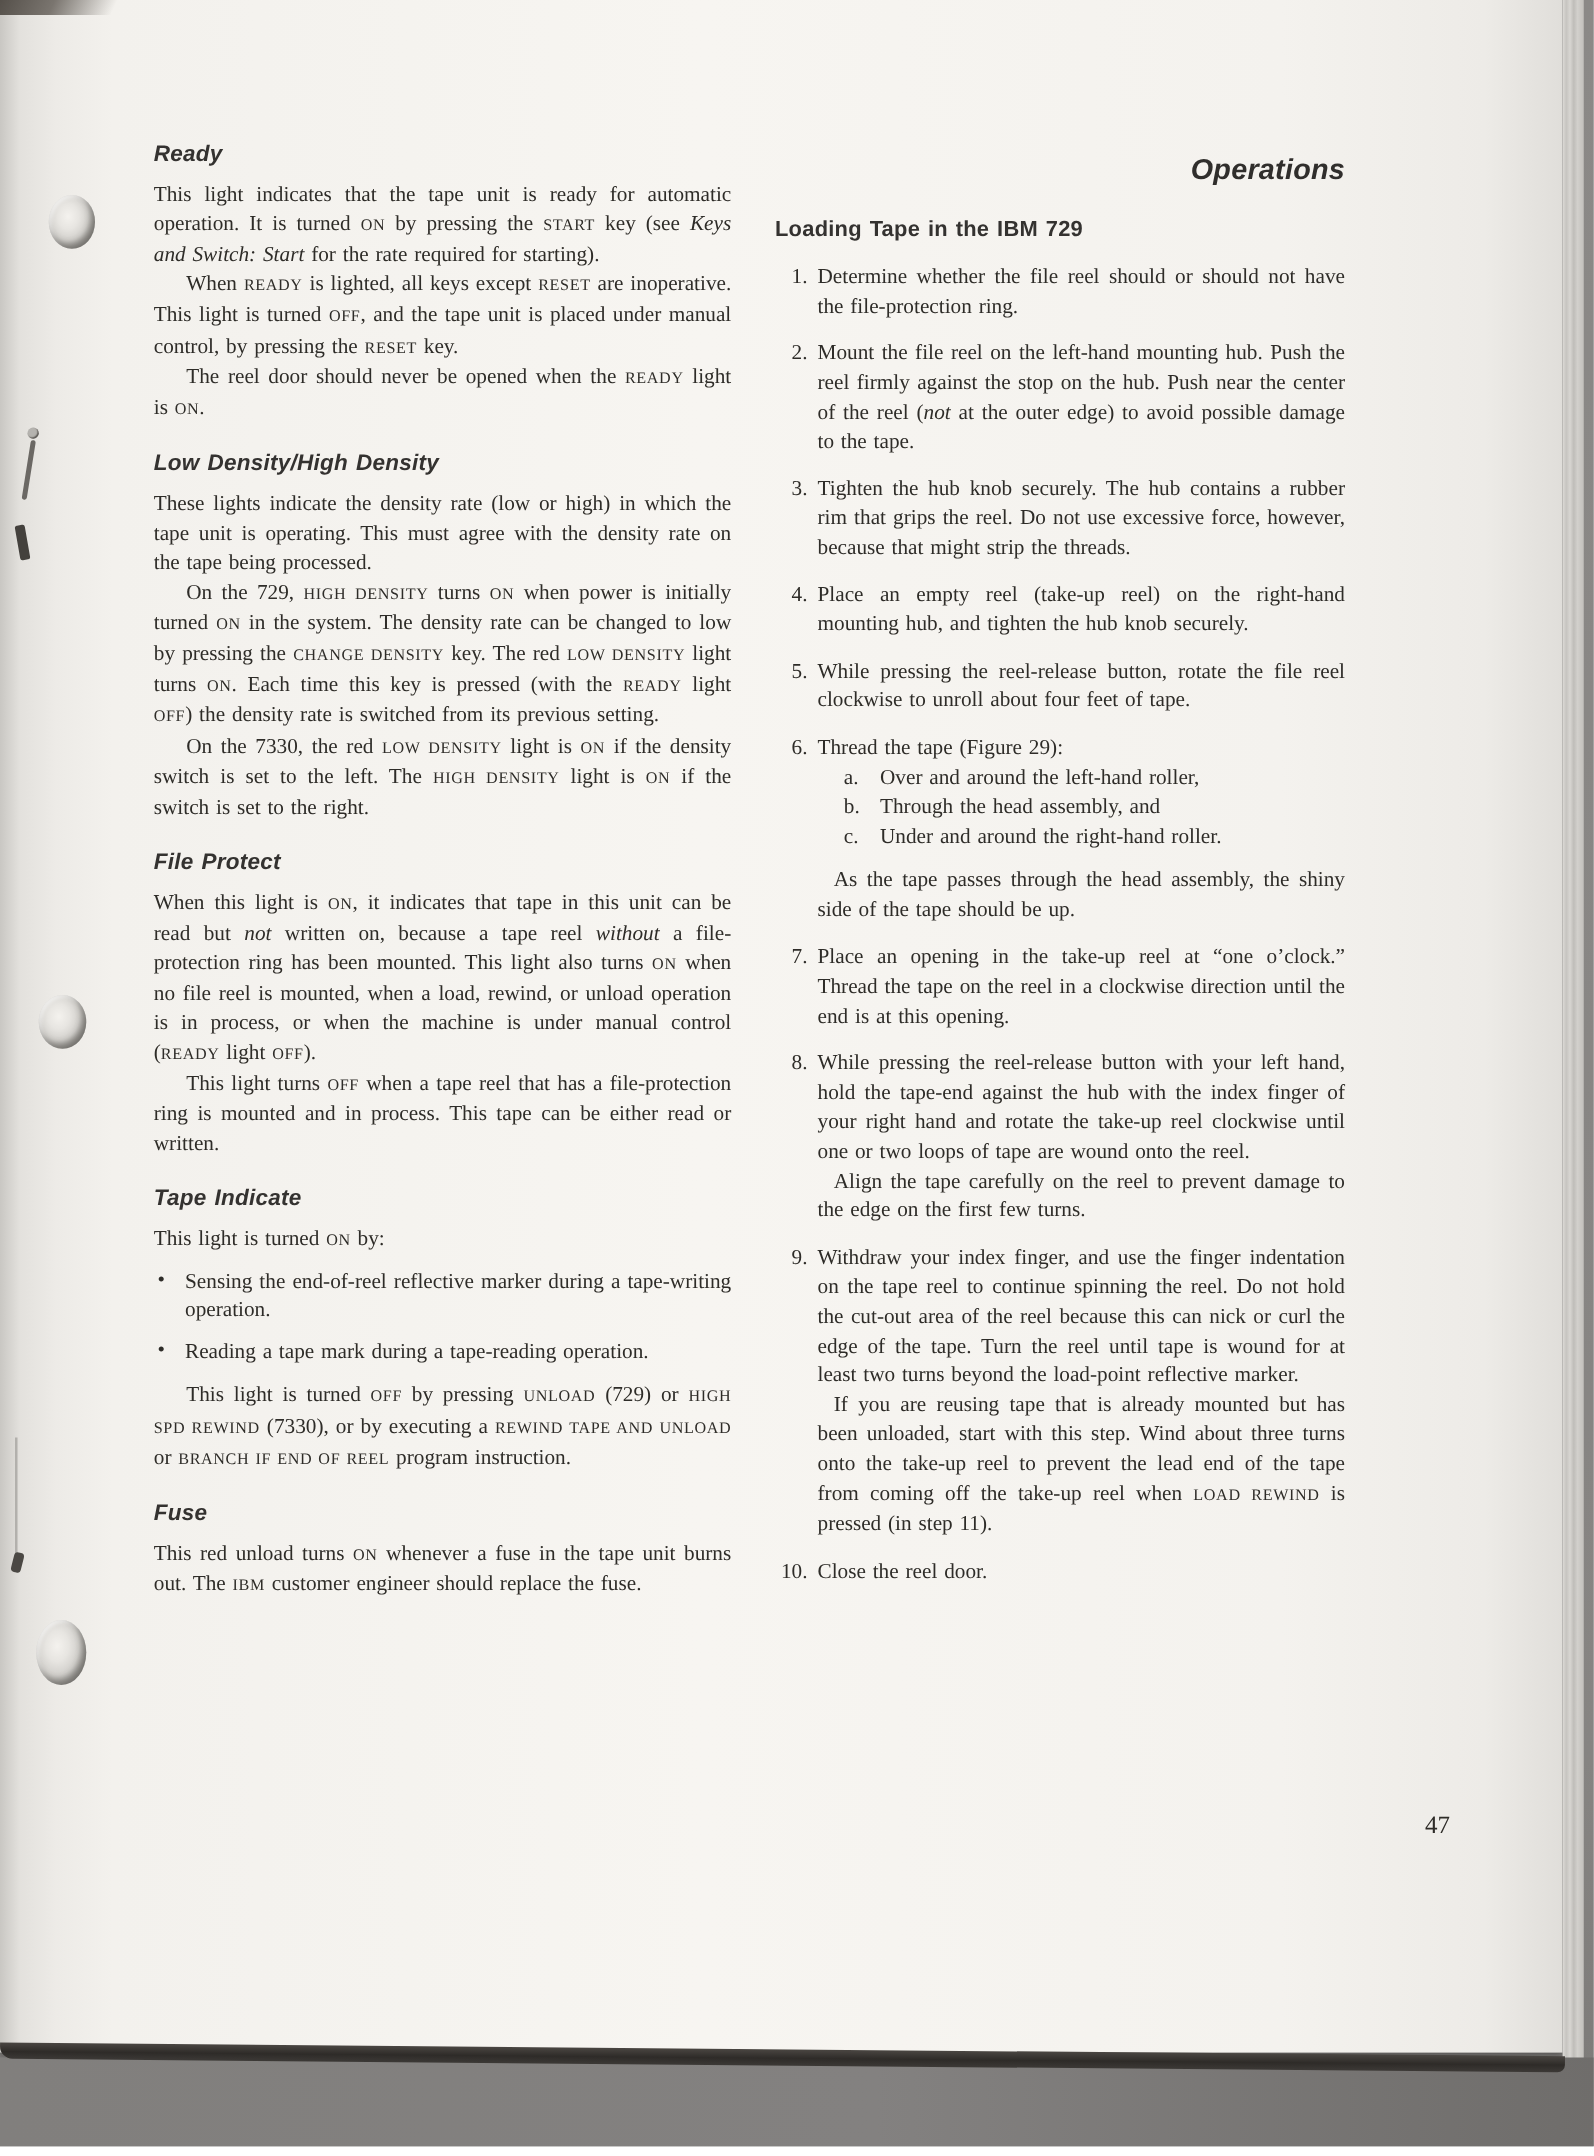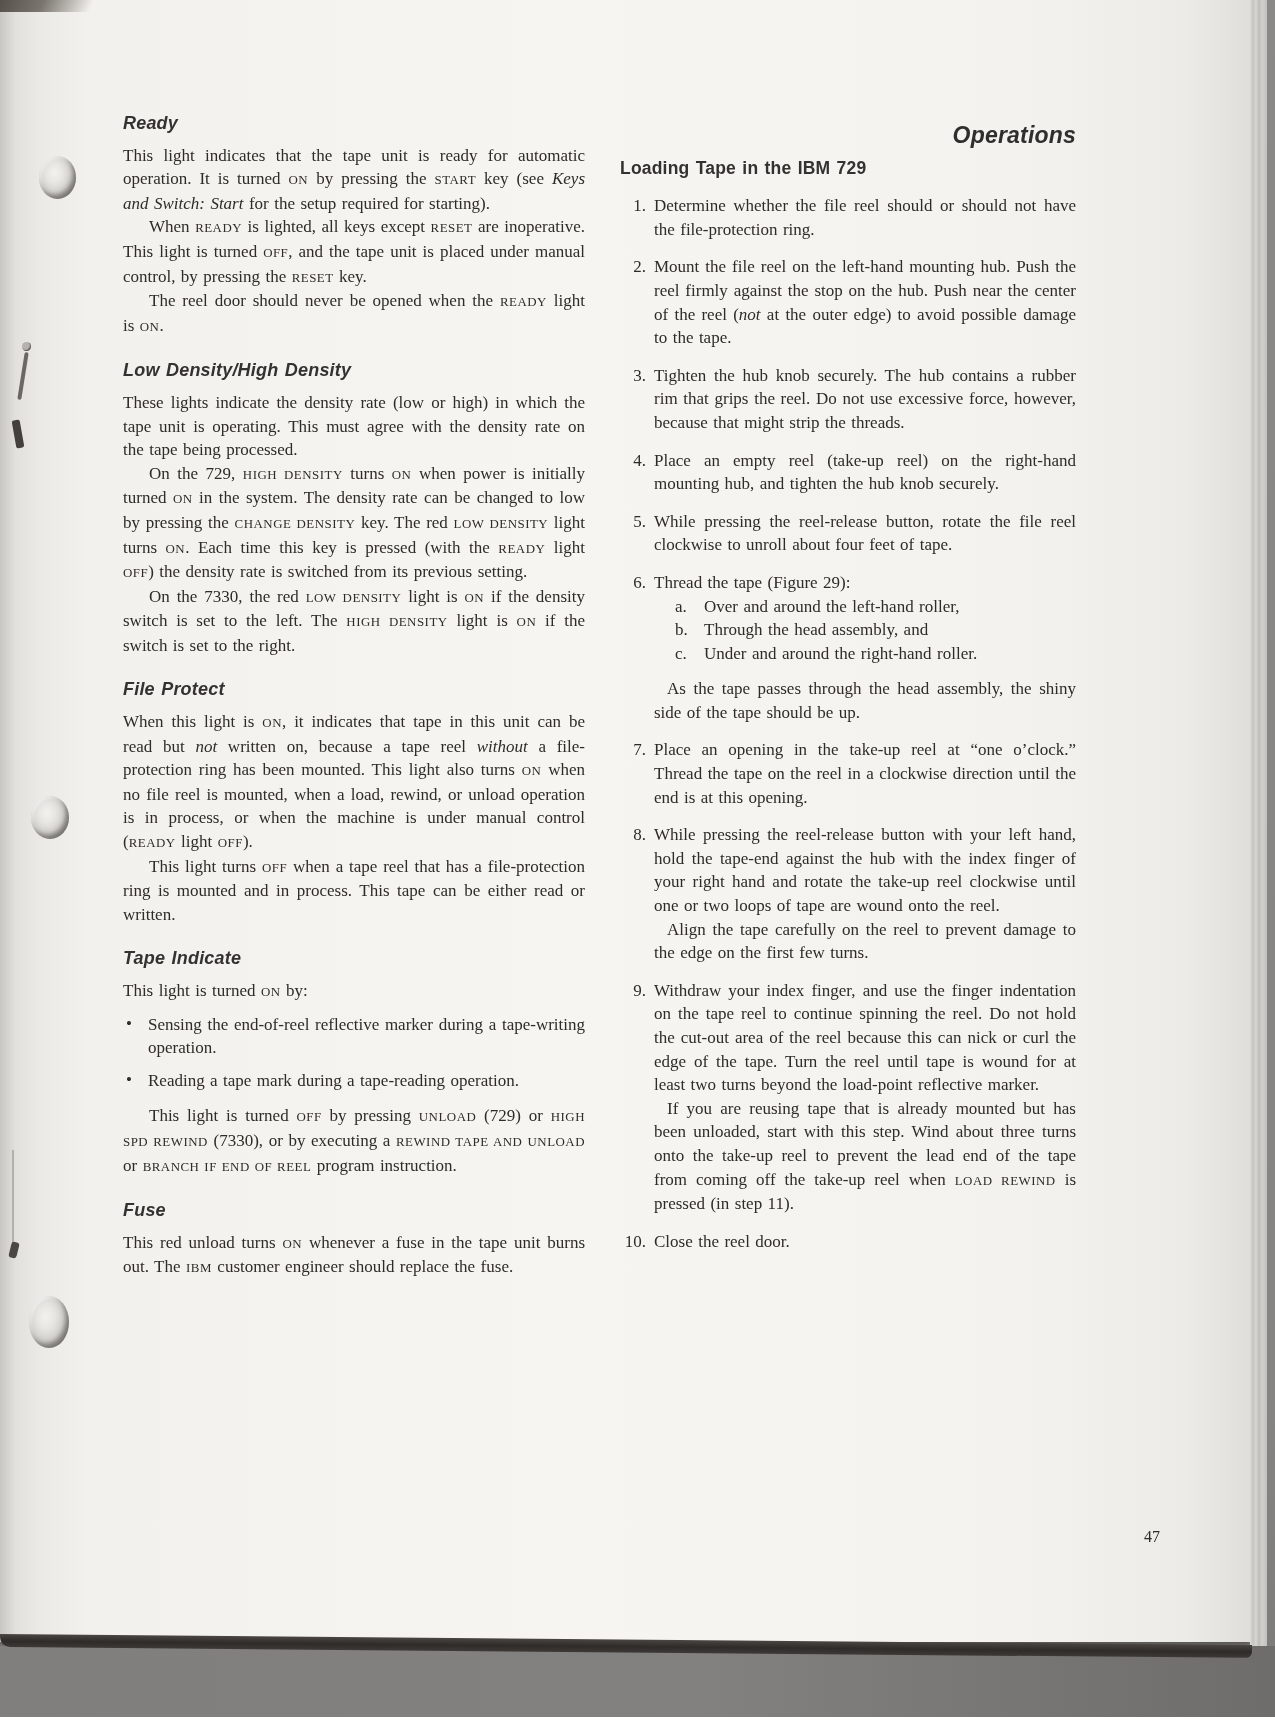--- a/index.html
+++ b/index.html
@@ -43,46 +43,46 @@
   .para.ind{text-indent:26px;}
   .para.ind-sm{text-indent:13px;}
   .para.gap{margin-top:12px;}
   .sc{font-size:0.76em;letter-spacing:.5px;}
   .i{font-style:italic;}
   .bullet{position:relative;padding-left:25px;margin-top:9px;}
   .dot{position:absolute;left:3px;top:-1px;}
   .ops-heading{font-family:"Liberation Sans","DejaVu Sans",sans-serif;font-style:italic;font-weight:bold;
     font-size:23px;color:#302e2c;text-align:right;letter-spacing:.2px;}
   .ops-subheading{font-family:"Liberation Sans","DejaVu Sans",sans-serif;font-weight:bold;
-    font-size:17.5px;color:#343230;margin:9px 0 14px 0;text-align:left;letter-spacing:.2px;}
+    font-size:17.5px;color:#343230;margin:24px 0 14px 0;text-align:left;letter-spacing:.2px;}
   .step{position:relative;padding-left:34px;margin-bottom:14px;}
   .step-num{position:absolute;left:0;top:0;width:26px;text-align:right;}
   .subitem{position:relative;margin-left:21px;padding-left:29px;}
   .sub-label{position:absolute;left:0;top:0;}
-  .page-number{position:absolute;left:1050px;top:1528px;width:110px;text-align:right;
-    font-size:16px;color:#2e2c28;}
+  .page-number{position:absolute;left:1050px;top:1449px;width:110px;text-align:right;
+    font-size:20px;color:#2e2c28;}
 </style>
 </head>
 <body>
 
 <div class="screen">
   <div class="page">
     <div class="corner-wedge"></div>
     <div class="hole hole1"></div>
     <div class="hole hole2"></div>
     <div class="hole hole3"></div>
     <div class="markA-stem"></div>
     <div class="markA-head"></div>
     <div class="markB"></div>
     <div class="markC"></div>
     <div class="markD"></div>
 
     <div class="col col-left" id="left-col">
         <div class="sec-heading">Ready</div>
-        <div class="para"><span>This light indicates that the tape unit is ready for automatic operation. It is turned </span><span class="sc">ON</span><span> by pressing the </span><span class="sc">START</span><span> key (see </span><span class="i">Keys and Switch: Start</span><span> for the setup required for starting).</span></div>
+        <div class="para"><span>This light indicates that the tape unit is ready for automatic operation. It is turned </span><span class="sc">ON</span><span> by pressing the </span><span class="sc">START</span><span> key (see </span><span class="i">Keys and Switch: Start</span><span> for the rate required for starting).</span></div>
         <div class="para ind"><span>When </span><span class="sc">READY</span><span> is lighted, all keys except </span><span class="sc">RESET</span><span> are inoperative. This light is turned </span><span class="sc">OFF</span><span>, and the tape unit is placed under manual control, by pressing the </span><span class="sc">RESET</span><span> key.</span></div>
         <div class="para ind"><span>The reel door should never be opened when the </span><span class="sc">READY</span><span> light is </span><span class="sc">ON</span><span>.</span></div>
         <div class="sec-heading">Low Density/High Density</div>
         <div class="para"><span>These lights indicate the density rate (low or high) in which the tape unit is operating. This must agree with the density rate on the tape being processed.</span></div>
         <div class="para ind"><span>On the 729, </span><span class="sc">HIGH DENSITY</span><span> turns </span><span class="sc">ON</span><span> when power is initially turned </span><span class="sc">ON</span><span> in the system. The density rate can be changed to low by pressing the </span><span class="sc">CHANGE DENSITY</span><span> key. The red </span><span class="sc">LOW DENSITY</span><span> light turns </span><span class="sc">ON</span><span>. Each time this key is pressed (with the </span><span class="sc">READY</span><span> light </span><span class="sc">OFF</span><span>) the density rate is switched from its previous setting.</span></div>
         <div class="para ind"><span>On the 7330, the red </span><span class="sc">LOW DENSITY</span><span> light is </span><span class="sc">ON</span><span> if the density switch is set to the left. The </span><span class="sc">HIGH DENSITY</span><span> light is </span><span class="sc">ON</span><span> if the switch is set to the right.</span></div>
         <div class="sec-heading">File Protect</div>
         <div class="para"><span>When this light is </span><span class="sc">ON</span><span>, it indicates that tape in this unit can be read but </span><span class="i">not</span><span> written on, because a tape reel </span><span class="i">without</span><span> a file-protection ring has been mounted. This light also turns </span><span class="sc">ON</span><span> when no file reel is mounted, when a load, rewind, or unload operation is in process, or when the machine is under manual control (</span><span class="sc">READY</span><span> light </span><span class="sc">OFF</span><span>).</span></div>
         <div class="para ind"><span>This light turns </span><span class="sc">OFF</span><span> when a tape reel that has a file-protection ring is mounted and in process. This tape can be either read or written.</span></div>
         <div class="sec-heading">Tape Indicate</div>

